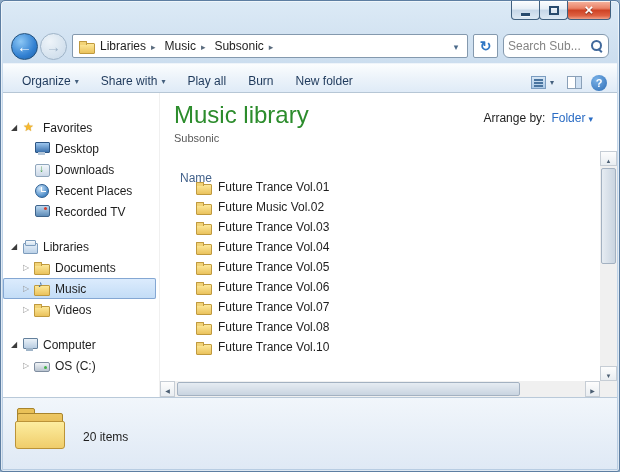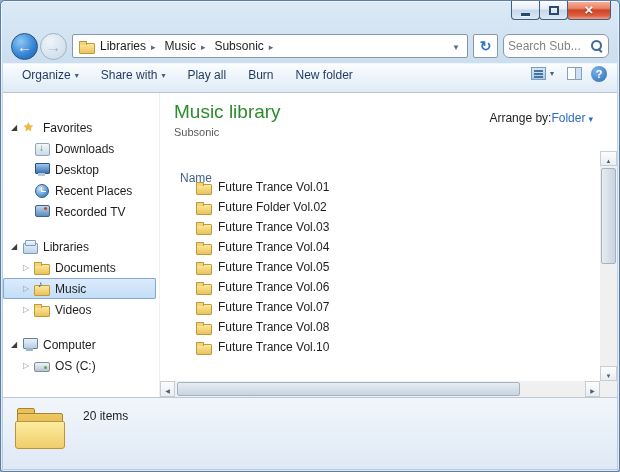--- a/index.html
+++ b/index.html
@@ -41,21 +41,21 @@
     display:flex;align-items:center;padding:0 4px}
   .searchbox input{flex:1;min-width:0;border:none;outline:none;font:12px "Liberation Sans",sans-serif;color:#333;background:transparent}
   .searchbox input::placeholder{color:#848484}
   .mag{width:14px;height:14px;position:relative;flex:0 0 14px}
   .mag::before{content:"";position:absolute;left:1px;top:1px;width:7px;height:7px;border:2px solid #41699c;border-radius:50%}
   .mag::after{content:"";position:absolute;left:9px;top:9px;width:5px;height:2px;background:#41699c;transform:rotate(45deg);transform-origin:0 0}
 
   
   .toolbar{position:absolute;top:62px;left:2px;right:2px;height:30px;
     background:linear-gradient(#fbfdfe,#ecf3fa 50%,#dfebf7);border-top:1px solid #eef4fa;border-bottom:1px solid #b6c6d5;
-    display:flex;align-items:flex-start;padding:0 10px}
+    display:flex;align-items:flex-end;padding:0 10px}
   .tb-left{display:flex;align-items:center;gap:4px}
   .tb-btn{padding:4px 9px;border-radius:2px;color:#1e395b;display:flex;align-items:center;gap:4px;white-space:nowrap}
   .tb-caret{font-size:8px;color:#44607e}
   .tb-right{margin-left:auto;display:flex;align-items:center;gap:9px}
   .views-btn{display:flex;align-items:center;gap:4px;padding:3px 4px}
   .views-ico{width:15px;height:13px;background:linear-gradient(#d8e7f5,#aac8e6);border:1px solid #7a9cc0;position:relative}
   .views-ico::after{content:"";position:absolute;left:2px;top:2px;right:2px;height:2px;background:#49749f;box-shadow:0 3px 0 #49749f,0 6px 0 #49749f}
   .preview-ico{width:15px;height:13px;border:1px solid #8aa0b8;background:#fff;position:relative}
   .preview-ico::after{content:"";position:absolute;right:0;top:0;bottom:0;width:5px;background:#cfe0f2;border-left:1px solid #8aa0b8}
   .help-ico{width:16px;height:16px;border-radius:50%;background:radial-gradient(circle at 35% 30%,#7ab2e8,#2c6cb5);
@@ -97,23 +97,23 @@
   .ico-libraries::before{content:"";position:absolute;left:1px;top:4px;width:13px;height:9px;background:linear-gradient(#e7eff8,#bcd2e8);border:1px solid #7e9dbd;border-radius:1px}
   .ico-libraries::after{content:"";position:absolute;left:3px;top:1px;width:9px;height:4px;background:linear-gradient(#f5f9fc,#d3e2f0);border:1px solid #7e9dbd;border-radius:1px}
   .ico-computer::before{content:"";position:absolute;left:1px;top:1px;width:13px;height:9px;background:linear-gradient(#e9f1f8,#b9cde2);border:1px solid #64809c;border-radius:1px}
   .ico-computer::after{content:"";position:absolute;left:4px;top:11px;width:7px;height:3px;background:#9fb4c8}
   .ico-disk-drive::before{content:"";position:absolute;left:0;top:4px;width:14px;height:8px;background:linear-gradient(#f0f3f6,#b9c4d0);border:1px solid #808ea0;border-radius:2px}
   .ico-disk-drive::after{content:"";position:absolute;left:10px;top:8px;width:3px;height:3px;background:#44b04a;border-radius:50%}
 
   
   .main{flex:1;position:relative;border-left:1px solid #f0f0f0;min-width:0}
   .main-head{display:flex;justify-content:space-between;align-items:flex-start;padding:8px 24px 0 14px}
-  .page-title{font-size:19px;color:var(--title-green,#2c8c2c)}
+  .page-title{font-size:24px;color:var(--title-green,#2c8c2c)}
   .page-subtitle{font-size:11px;color:#5a5a5a;margin-top:3px}
-  .arrange{display:flex;align-items:center;margin-top:10px}
+  .arrange{display:flex;align-items:center;gap:6px;margin-top:10px}
   .arrange-value{color:var(--accent-blue,#2a6cc4);display:flex;align-items:center;gap:3px}
   .arrange-caret::before{content:"▾";font-size:9px;color:var(--accent-blue,#2a6cc4)}
   .listpane{position:absolute;top:58px;left:0;right:0;bottom:0}
   .col-header{position:absolute;top:20px;left:20px;color:#43628b}
   .file-list{position:absolute;top:26px;left:20px;right:24px;bottom:18px;overflow:hidden}
   .file-row{display:flex;align-items:center;height:20px;column-gap:6px;padding-left:16px;white-space:nowrap}
 
   
   .vscroll{position:absolute;top:0;right:0;bottom:16px;width:17px;background:#f0f0f0}
   .hscroll{position:absolute;left:0;right:17px;bottom:0;height:16px;background:#f0f0f0}
@@ -132,21 +132,21 @@
   .hthumb{position:absolute;top:1px;bottom:1px;left:17px;width:78%;background:linear-gradient(#e6ecf2,#c9d4e0);border:1px solid #a3b1c1;border-radius:2px}
 
   
   .statusbar{position:absolute;left:2px;right:2px;bottom:2px;height:72px;
     background:linear-gradient(#f1f6fb,#dfe9f5);border-top:1px solid #b9c9d9;
     display:flex;align-items:flex-start;gap:16px;padding:8px 12px}
   .big-folder{width:52px;height:48px;position:relative;flex:0 0 52px}
   .bf-tab{position:absolute;left:2px;top:2px;width:18px;height:9px;background:#e9c158;border:1px solid #a8842c;border-radius:2px 2px 0 0}
   .bf-back{position:absolute;left:2px;top:7px;width:46px;height:34px;background:linear-gradient(#edc763,#d9a93f);border:1px solid #a8842c;border-radius:2px}
   .bf-front{position:absolute;left:0;top:15px;width:50px;height:28px;background:linear-gradient(#fdeda0,#f0cd6b);border:1px solid #bb9338;border-radius:2px 2px 3px 3px}
-  .status-text{margin-top:3px;color:#1e1e1e}
+  .status-text{margin-top:24px;color:#1e1e1e}
 </style>
 </head>
 <body>
 
 <div class="window">
 
   <div class="caption">
       <div class="cap minimize">
         <span class="capglyph minimize"></span>
       </div>
@@ -216,27 +216,27 @@
   <div class="bodyarea">
     <div class="sidebar">
         <div class="sb-section">
           <div class="sb-row head">
             <span class="exp open"></span>
             <span class="ico ico-favorites-star"></span>
             <span class="sb-label">Favorites</span>
           </div>
           <div class="sb-row child">
             <span class="exp none"></span>
+            <span class="ico ico-desktop"></span>
+            <span class="sb-label">Desktop</span>
+          </div>
+          <div class="sb-row child">
+            <span class="exp none"></span>
             <span class="ico ico-downloads"></span>
             <span class="sb-label">Downloads</span>
-          </div>
-          <div class="sb-row child">
-            <span class="exp none"></span>
-            <span class="ico ico-desktop"></span>
-            <span class="sb-label">Desktop</span>
           </div>
           <div class="sb-row child">
             <span class="exp none"></span>
             <span class="ico ico-recent-places"></span>
             <span class="sb-label">Recent Places</span>
           </div>
           <div class="sb-row child">
             <span class="exp none"></span>
             <span class="ico ico-recorded-tv"></span>
             <span class="sb-label">Recorded TV</span>
@@ -295,21 +295,21 @@
 
       <div class="listpane">
         <div class="col-header">Name</div>
         <div class="file-list">
             <div class="file-row">
               <span class="ico ico-folder"></span>
               <span>Future Trance Vol.01</span>
             </div>
             <div class="file-row">
               <span class="ico ico-folder"></span>
-              <span>Future Folder Vol.02</span>
+              <span>Future Music Vol.02</span>
             </div>
             <div class="file-row">
               <span class="ico ico-folder"></span>
               <span>Future Trance Vol.03</span>
             </div>
             <div class="file-row">
               <span class="ico ico-folder"></span>
               <span>Future Trance Vol.04</span>
             </div>
             <div class="file-row">

